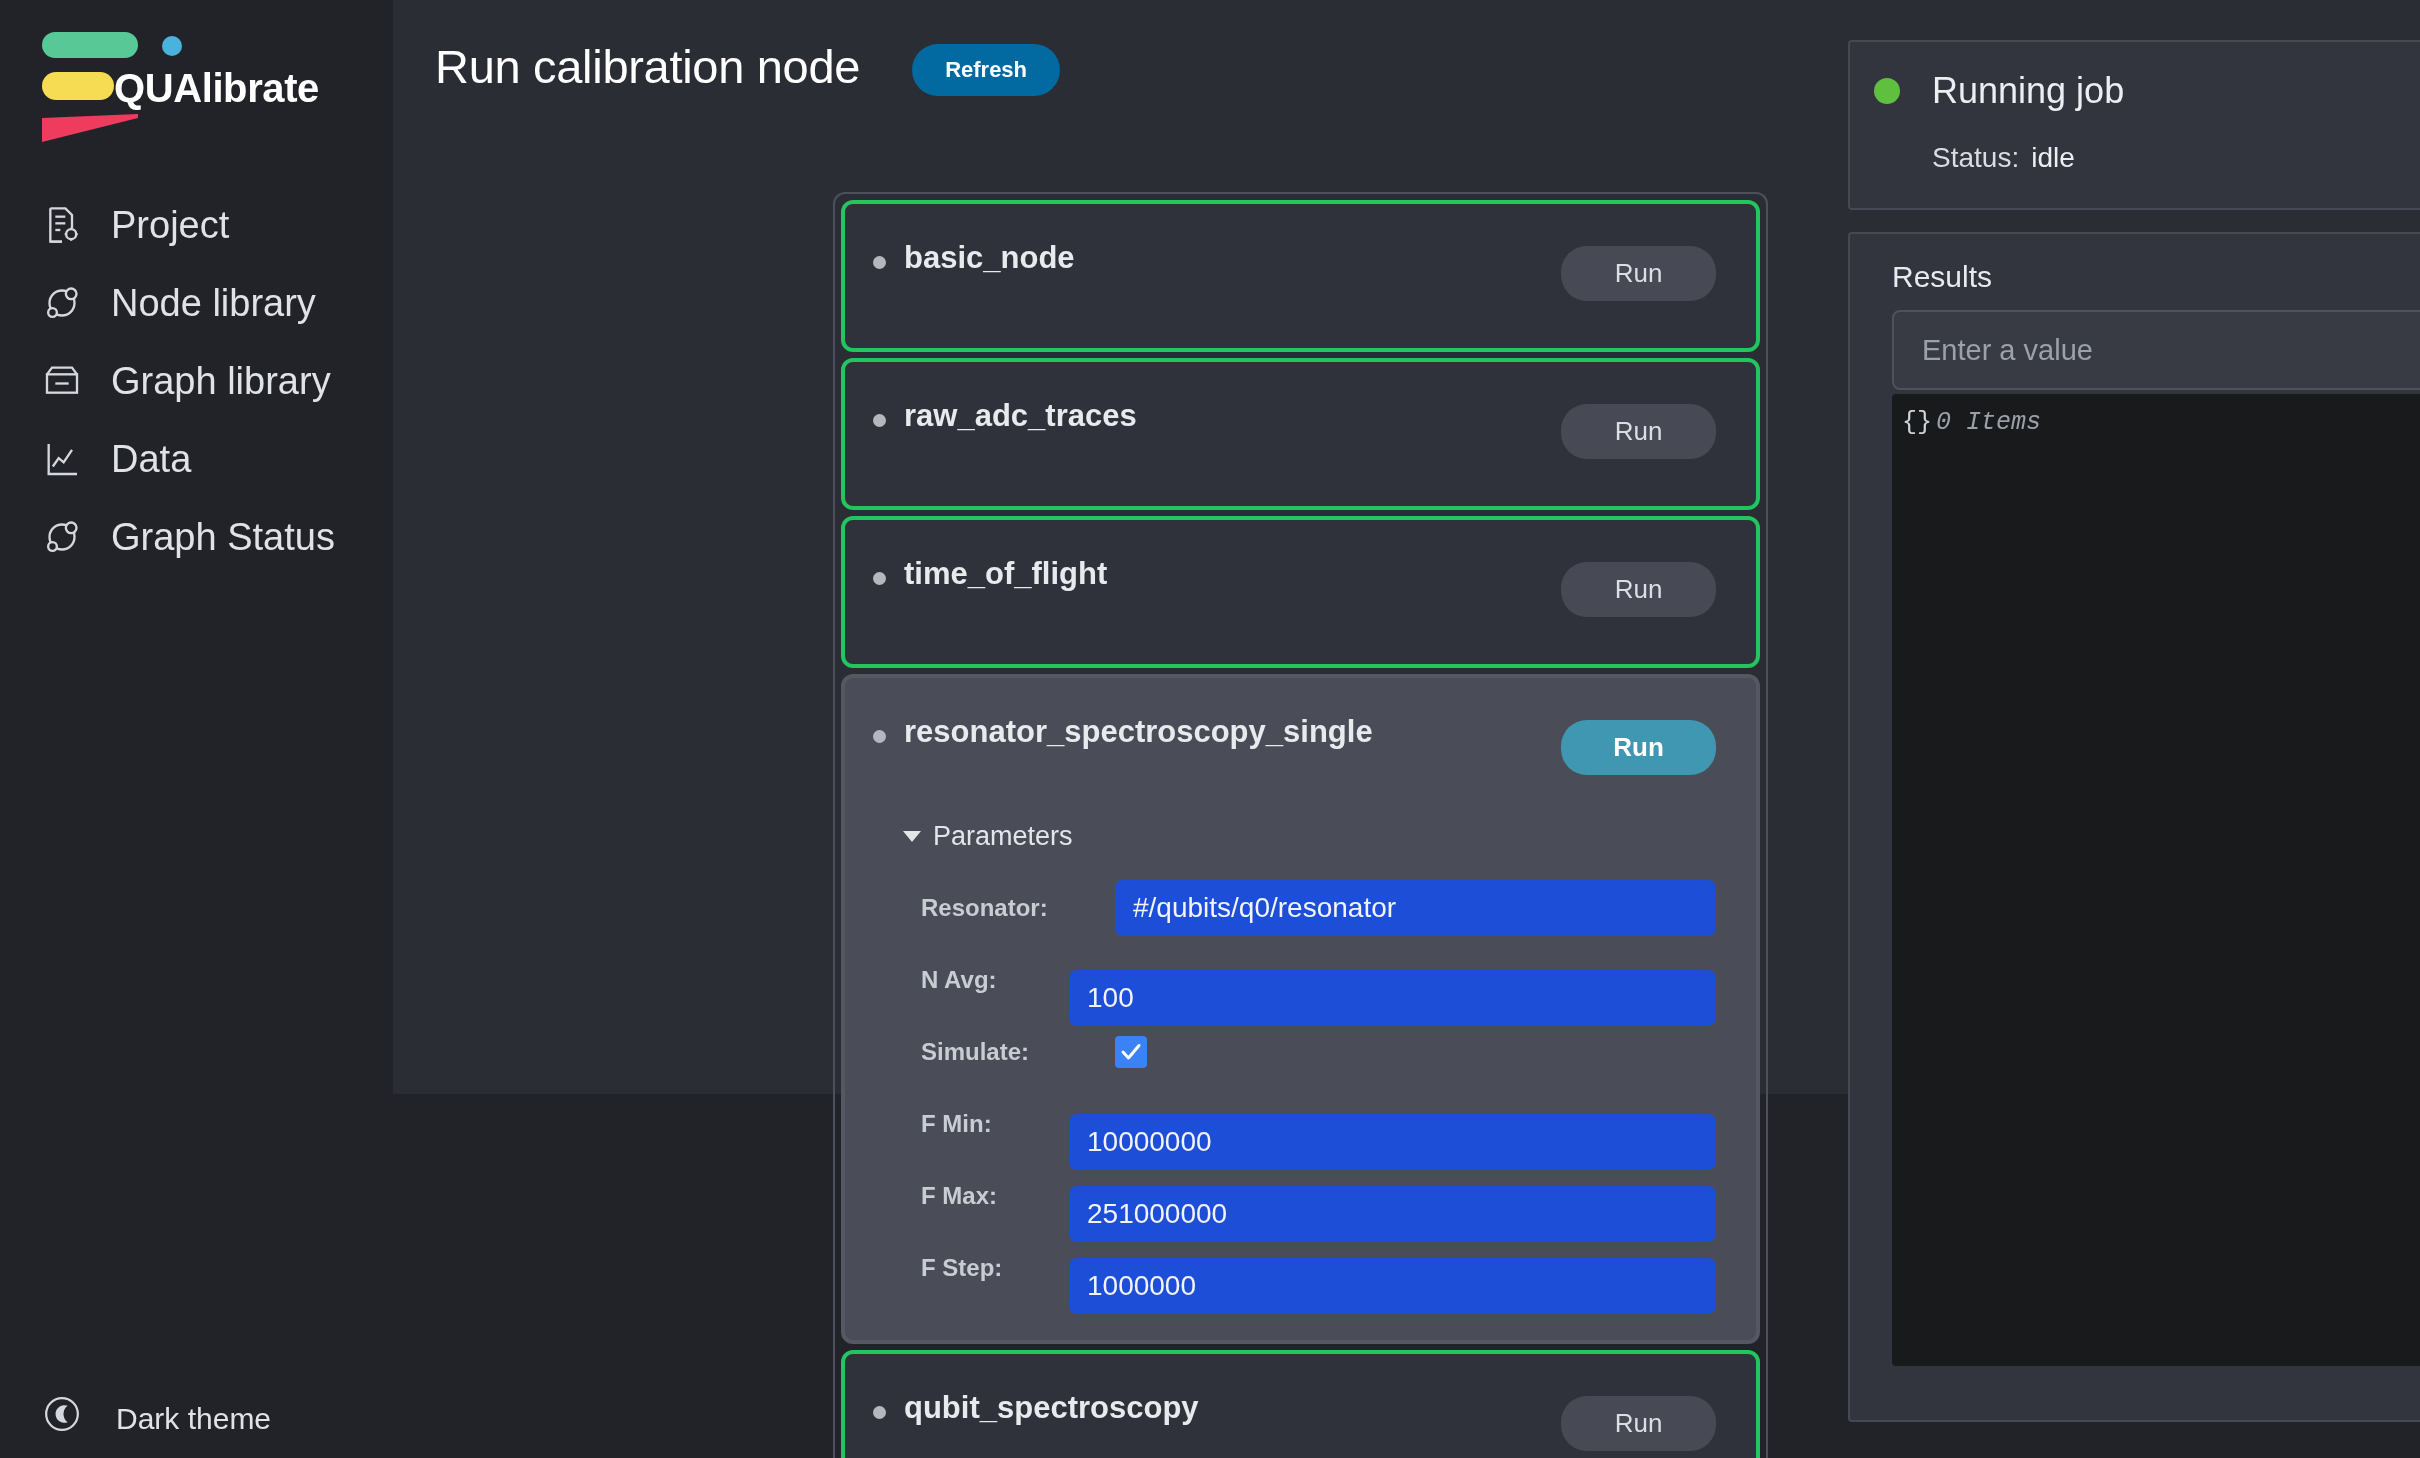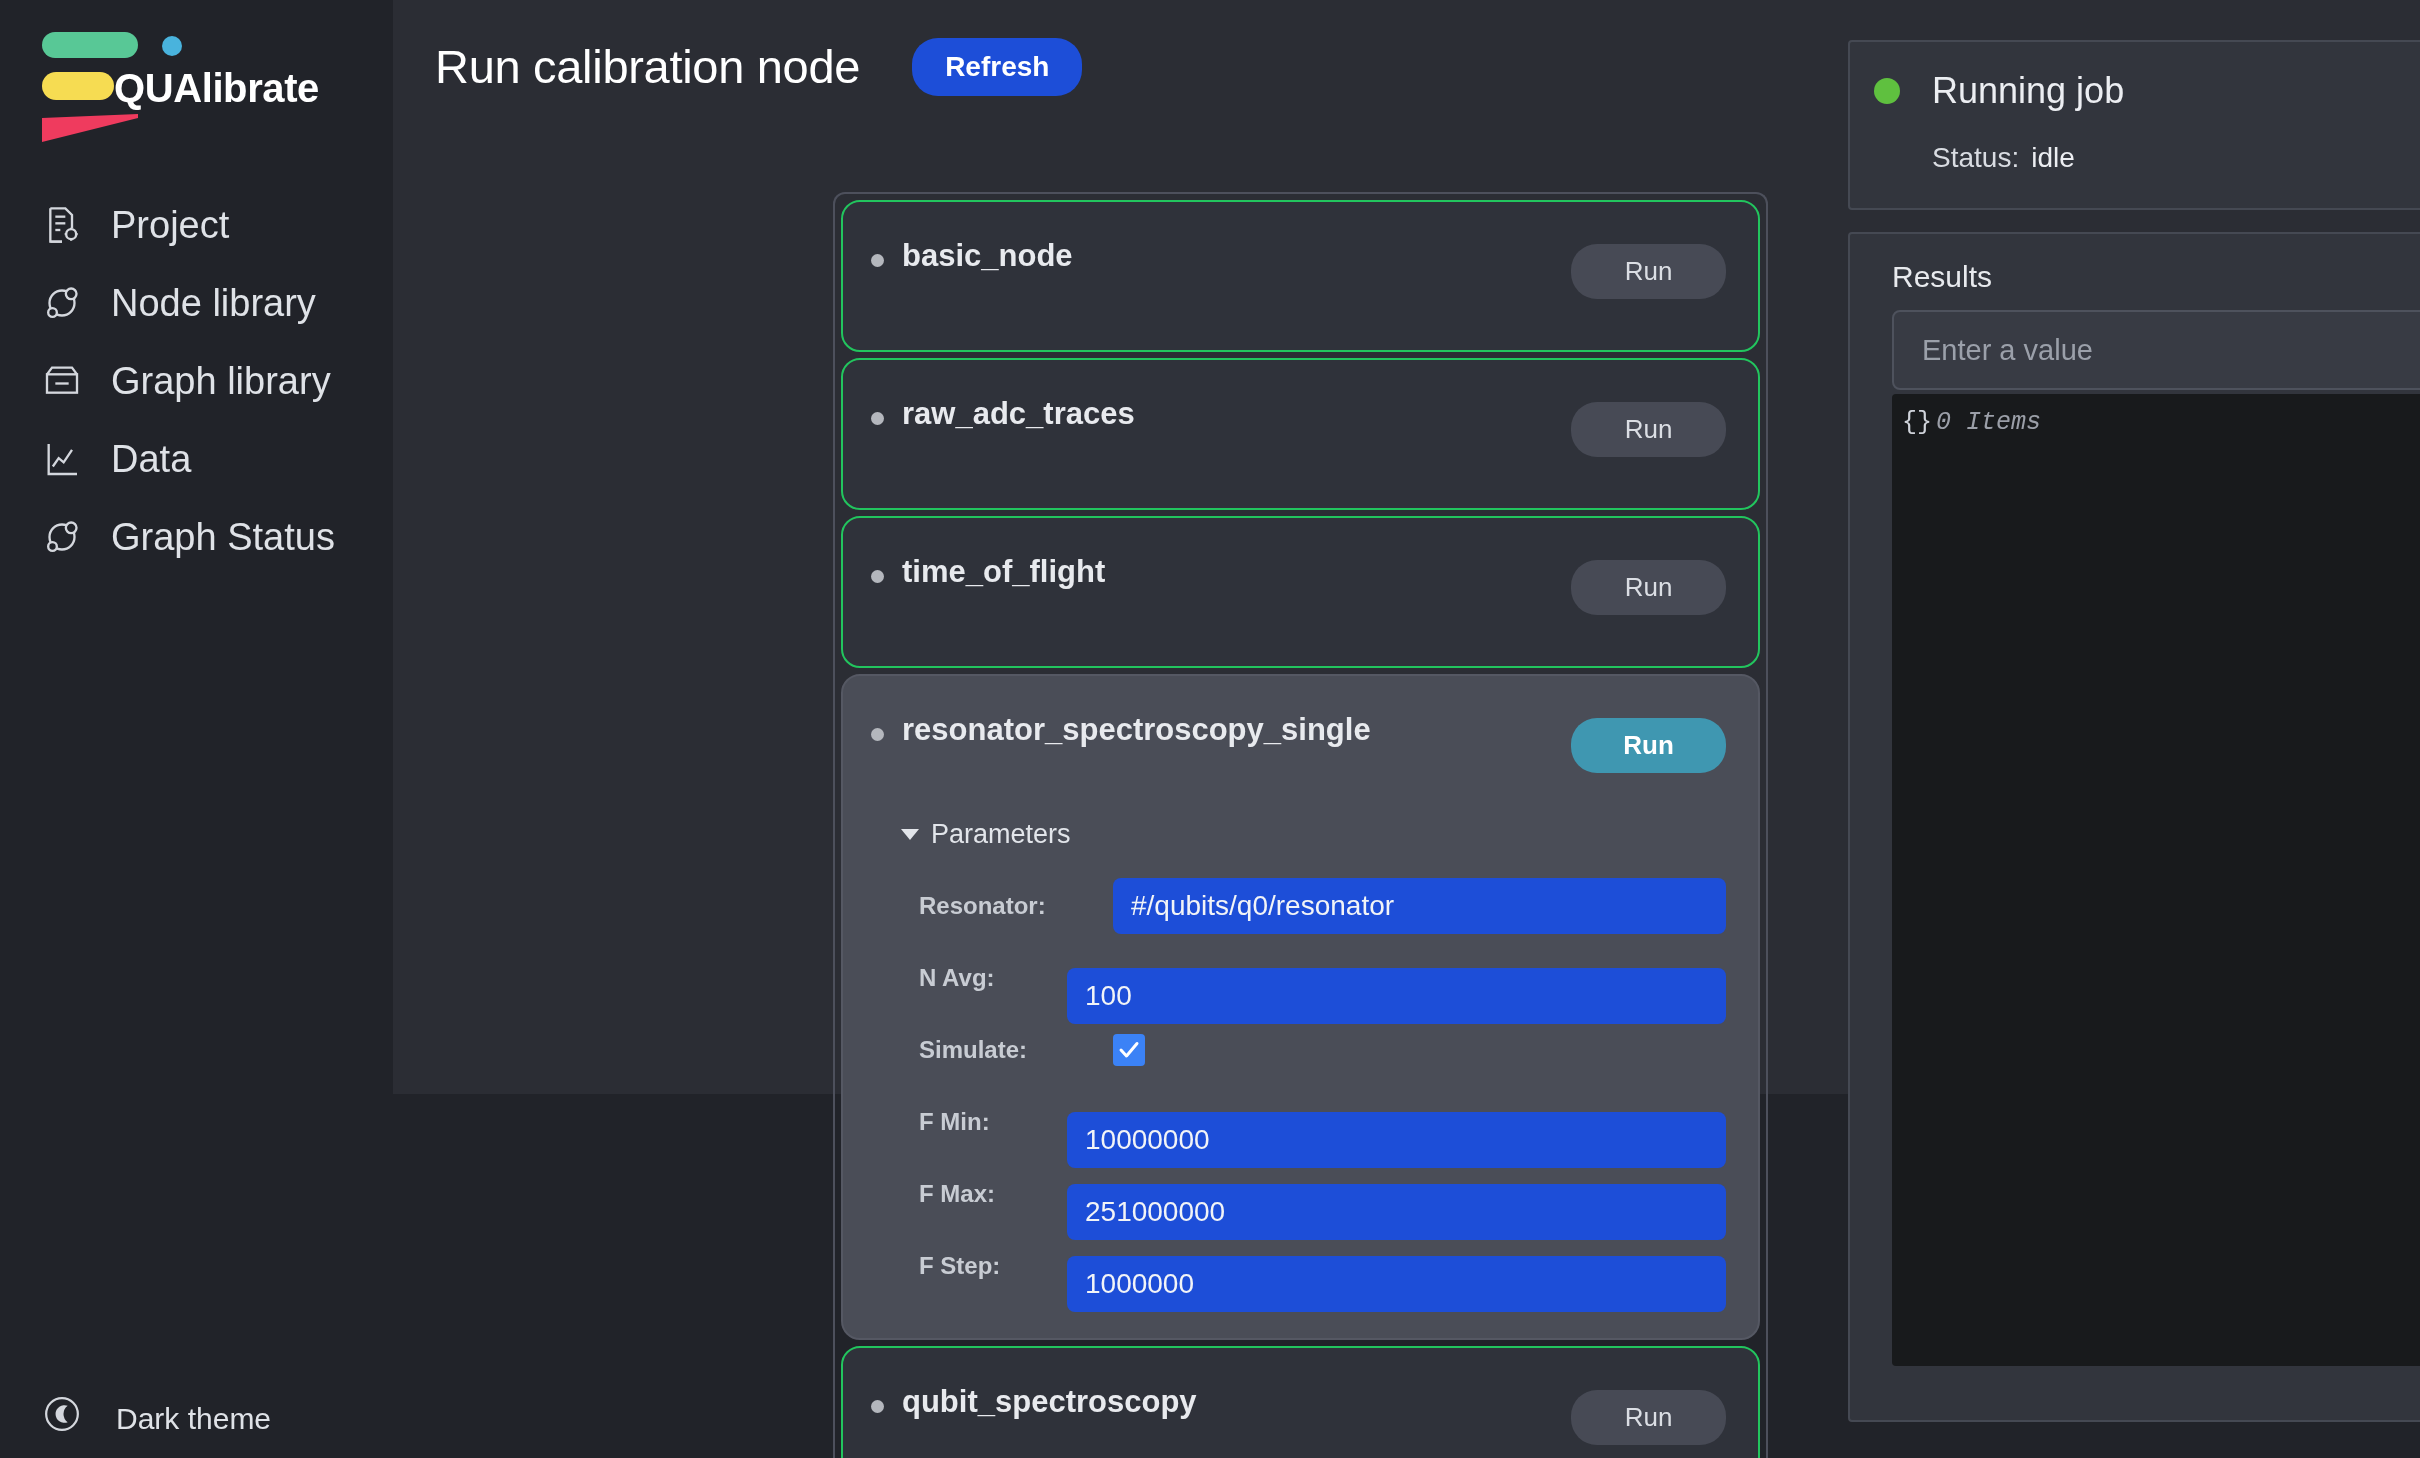--- a/index.html
+++ b/index.html
@@ -77,47 +77,48 @@
   .main-header {
     display: flex; align-items: center;
     padding: 38px 0 0 42px; gap: 0;
   }
   .page-title {
     font-size: 47px; color: #ffffff; font-weight: 400;
     line-height: 1.1; letter-spacing: -0.3px;
   }
   .refresh-btn {
     margin-left: 52px;
-    background: #1d4ed8;
+    background: #0369a1;
     color: #ffffff;
     border: none; border-radius: 26px;
-    font-size: 28px; font-weight: 700;
+    font-size: 22px; font-weight: 700;
     padding: 13px 33px;
     cursor: pointer;
     font-family: "Liberation Sans", sans-serif;
+    margin-top: 6px;
   }
 
   .node-list-container {
     position: absolute;
     left: 440px; top: 192px;
     width: 935px; height: 1266px;
     border: 2px solid #4d505c;
     border-bottom: none;
     border-radius: 12px 12px 0 0;
     padding: 6px;
     overflow: hidden;
     background: transparent;
   }
   .node-card {
     background: #2f323a;
-    border: 2px solid #22c55e;
-    border-radius: 19px;
+    border: 4px solid #22c55e;
+    border-radius: 12px;
     margin-bottom: 6px;
     position: relative;
-    padding: 34px 0 34px 0;
+    padding: 34px 8px 34px 0;
     min-height: 152px;
     cursor: pointer;
   }
   .node-card.selected {
     background: #4a4d57;
     border-color: #555863;
   }
   .node-head { display: flex; align-items: flex-start; padding: 0 32px 0 28px; }
   .node-dot {
     width: 13px; height: 13px; border-radius: 50%;

